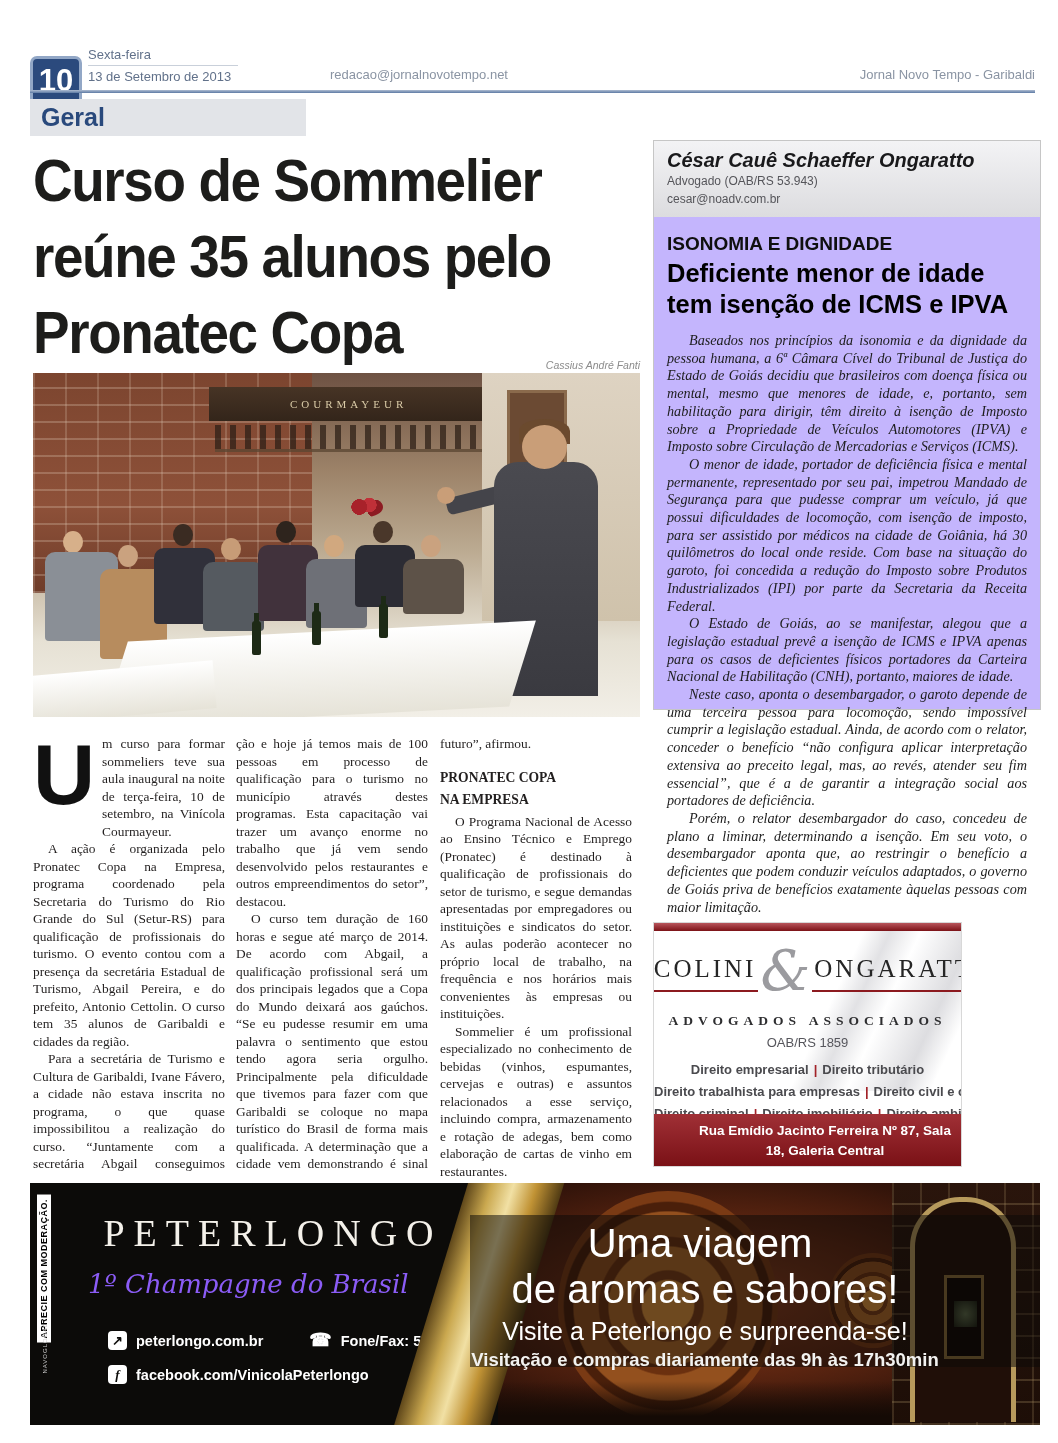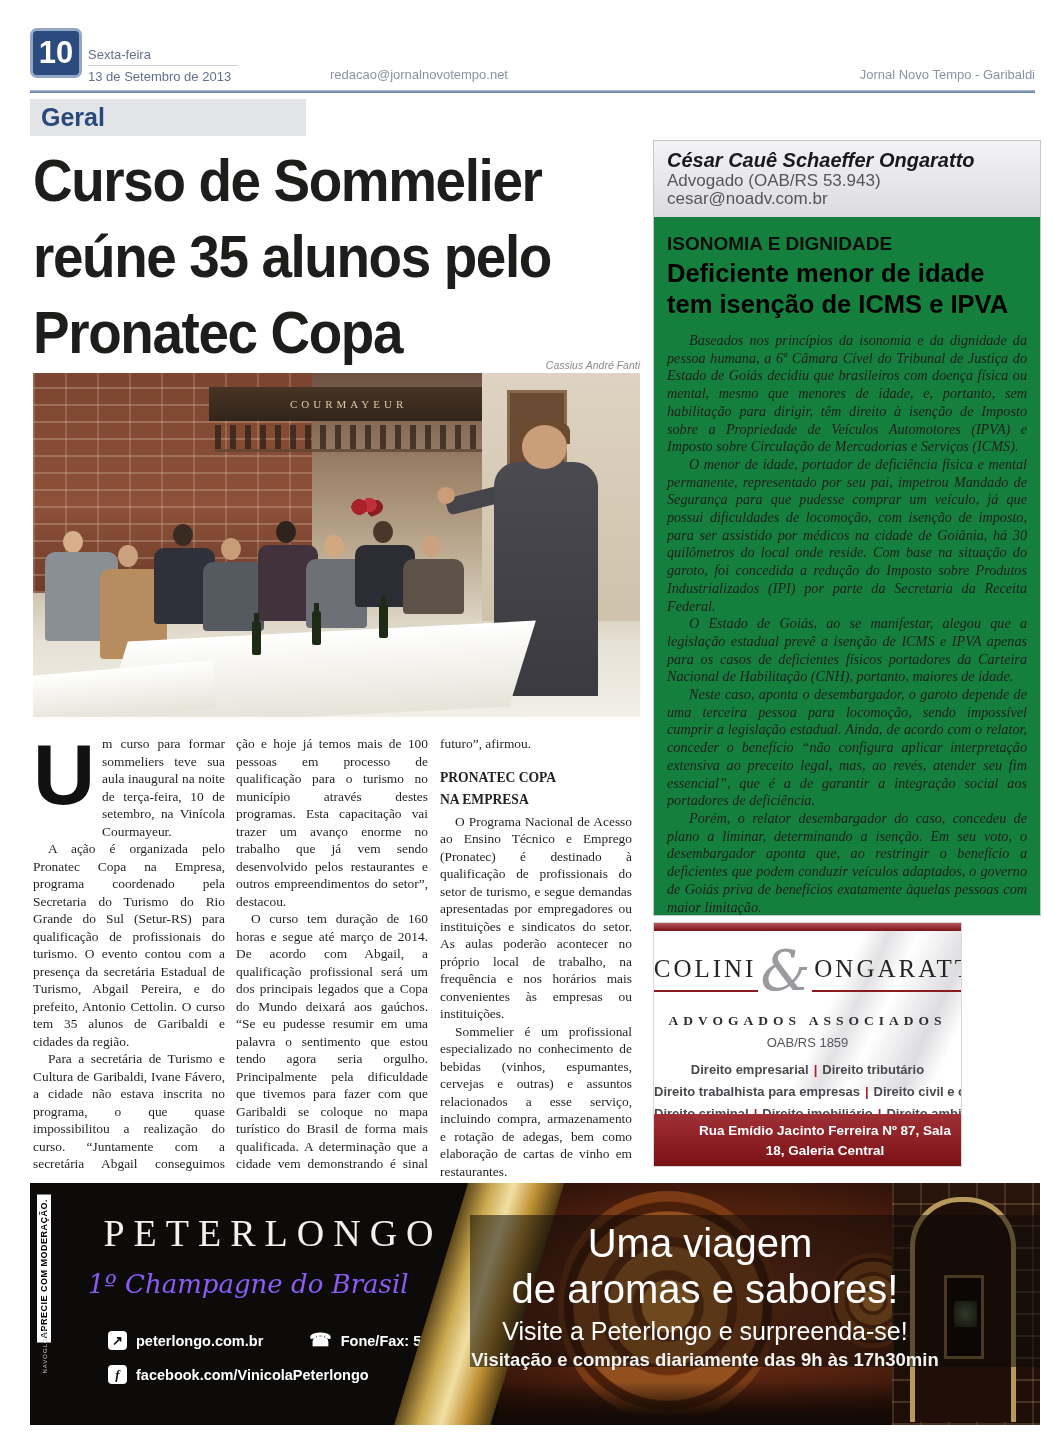--- a/index.html
+++ b/index.html
@@ -1,21 +1,21 @@
 <!DOCTYPE html>
 <html><head>
 <meta charset="utf-8">
 <style>
   html,body{margin:0;padding:0;background:#fff;}
   .page{position:relative;width:1058px;height:1443px;background:#fff;overflow:hidden;
         font-family:"Liberation Sans",sans-serif;color:#222;}
   .abs{position:absolute;}
 
   
-  .pagenum{left:30px;top:28px;width:46px;height:44px;background:#2b4a7d;border:3px solid #92a7c6;
+  .pagenum{left:30px;top:56px;width:46px;height:44px;background:#2b4a7d;border:3px solid #92a7c6;
            border-radius:7px;color:#fff;font-weight:bold;font-size:31px;line-height:44px;text-align:center;}
   .weekday{left:88px;top:47px;font-size:13px;color:#61718a;width:150px;border-bottom:1px solid #c9d0da;padding-bottom:3px;}
   .dateline{left:88px;top:69px;font-size:13px;color:#61718a;}
   .mhemail{left:330px;top:67px;width:400px;text-align:left;font-size:13px;color:#8a94a3;}
   .mhright{left:735px;top:67px;width:300px;text-align:right;font-size:13px;color:#8a94a3;}
   .mhrule{left:30px;top:90px;width:1005px;height:3px;background:linear-gradient(180deg,#aebcd1,#5d7aa4);}
 
   .sectionbox{left:30px;top:99px;width:276px;height:37px;background:#e2e4e8;}
   .sectionbox span{display:block;padding-left:11px;font-size:25px;font-weight:bold;color:#29497c;line-height:36px;}
 
@@ -57,24 +57,24 @@
   .col{top:735px;width:192px;height:442px;overflow:hidden;text-align:justify;
        font-family:"Liberation Serif",serif;font-size:13.4px;line-height:17.5px;color:#221f1f;}
   .c1{left:33px;} .c2{left:236px;} .c3{left:440px;}
   .col p{margin:0;}
   .col p.ind{text-indent:15px;}
   .dropcap{float:left;font-family:"Liberation Sans",sans-serif;font-weight:bold;font-size:86px;line-height:74px;
            height:86px;margin:2px 7px 0 0;color:#111;}
   .subhead{font-weight:bold;font-size:13.6px;line-height:17px;margin:16px 0 5px 0 !important;text-align:left;}
 
   
-  .legal{left:653px;top:140px;width:388px;height:776px;border:1px solid #c6c6c6;background:#15803d;box-sizing:border-box;}
+  .legal{left:653px;top:140px;width:388px;height:570px;border:1px solid #c6c6c6;background:#c4b5fd;box-sizing:border-box;}
   .legal-head{height:76px;background:linear-gradient(180deg,#f3f3f5,#dcdcdf);padding:8px 13px;box-sizing:border-box;}
   .legal-author{font-size:20px;font-weight:bold;font-style:italic;color:#19191b;}
-  .legal-role,.legal-mail{font-size:17px;color:#55555a;line-height:18px;}
+  .legal-role,.legal-mail{font-size:12px;color:#55555a;line-height:18px;}
   .legal-kicker{margin:16px 13px 1px;font-size:19px;font-weight:bold;color:#0f0f0f;}
   .legal-title{margin:3px 13px 12px;font-size:25.5px;line-height:31px;font-weight:bold;color:#000;}
   .legal-body{margin:0 13px;font-family:"Liberation Serif",serif;font-style:italic;font-size:14.2px;
               line-height:17.7px;text-align:justify;color:#1d1d1d;}
   .legal-body p{margin:0;text-indent:22px;}
 
   
   .nic{left:653px;top:922px;width:309px;height:245px;box-sizing:border-box;border:1px solid #d8d8d8;background:#fff;overflow:hidden;}
   .nic-top{height:8px;background:linear-gradient(180deg,#b8555b,#7c1217);}
   .nic-sheen{position:absolute;left:0;top:8px;right:0;height:160px;

